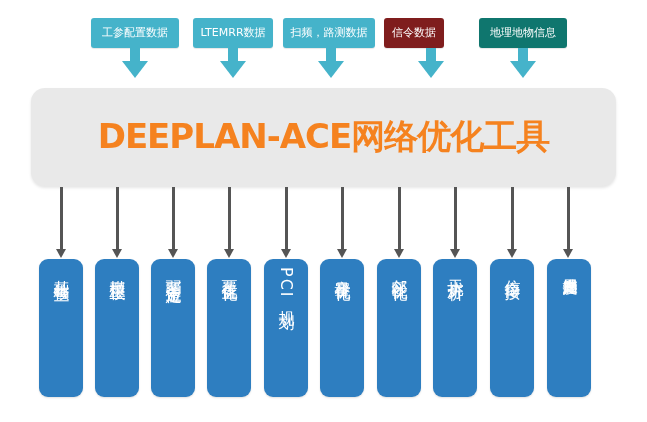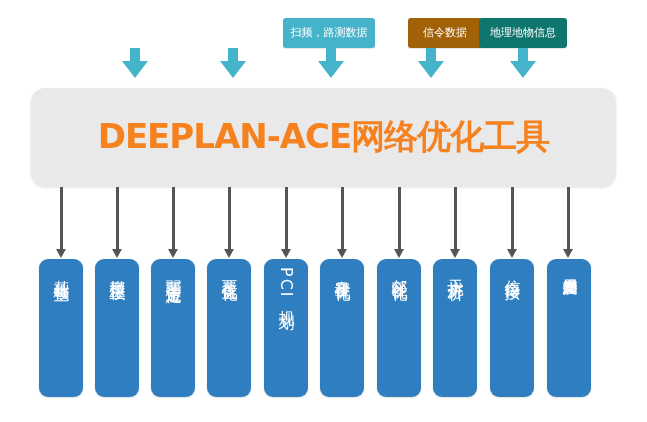--- a/index.html
+++ b/index.html
@@ -152,22 +152,24 @@
   .vtext.rot {
     text-orientation: mixed;
   }
 </style>
 </head>
 <body>
 
 <div id="diagram">
 
   <div class="source-row" id="source-row">
+      <div class="source-box" style="left: 91px; width: 88px; background: rgb(69, 179, 202);">工参配置数据</div>
+      <div class="source-box" style="left: 193px; width: 80px; background: rgb(69, 179, 202);">LTEMRR数据</div>
       <div class="source-box" style="left: 283px; width: 92px; background: rgb(69, 179, 202);">扫频，路测数据</div>
-      <div class="source-box" style="left: 408px; width: 74px; background: #a16207;">信令数据</div>
+      <div class="source-box" style="left: 384px; width: 60px; background: #7f1d1d;">信令数据</div>
       <div class="source-box" style="left: 479px; width: 88px; background: #0f766e;">地理地物信息</div>
     </div>
 
   <div id="source-arrow-group">
       <div class="teal-arrow" style="left: 122px; top: 48px;">
         <div class="shaft" style="background: rgb(69, 179, 202);"></div>
         <div class="head" style="border-top-color: rgb(69, 179, 202);"></div>
       </div>
       <div class="teal-arrow" style="left: 220px; top: 48px;">
         <div class="shaft" style="background: rgb(69, 179, 202);"></div>

